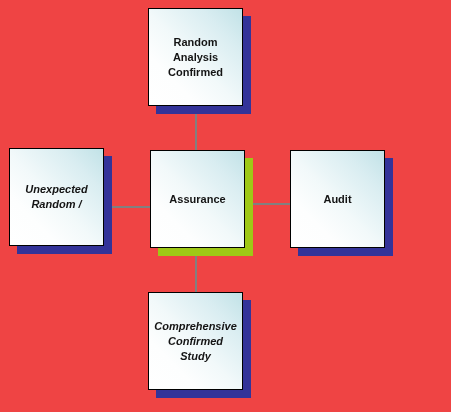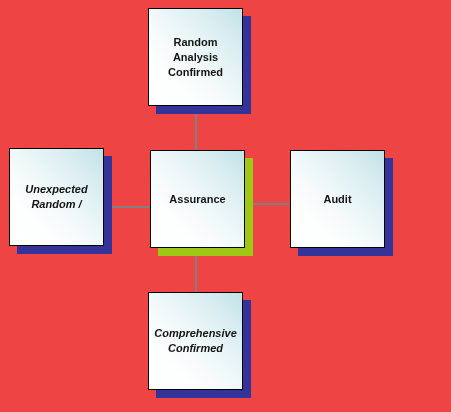--- a/index.html
+++ b/index.html
@@ -119,17 +119,18 @@
       </div>
     </div>
   </div>
 
   <div class="node" style="left:148px; top:292px; width:103px; height:106px;">
     <div class="node-shadow"></div>
     <div class="node-face">
       <div class="node-label wide">
         <span class="ln">Comprehensive</span>
         <span class="ln">Confirmed</span>
+        <span class="ln">Study</span>
       </div>
     </div>
   </div>
 
 </div>
 
 </body></html>

